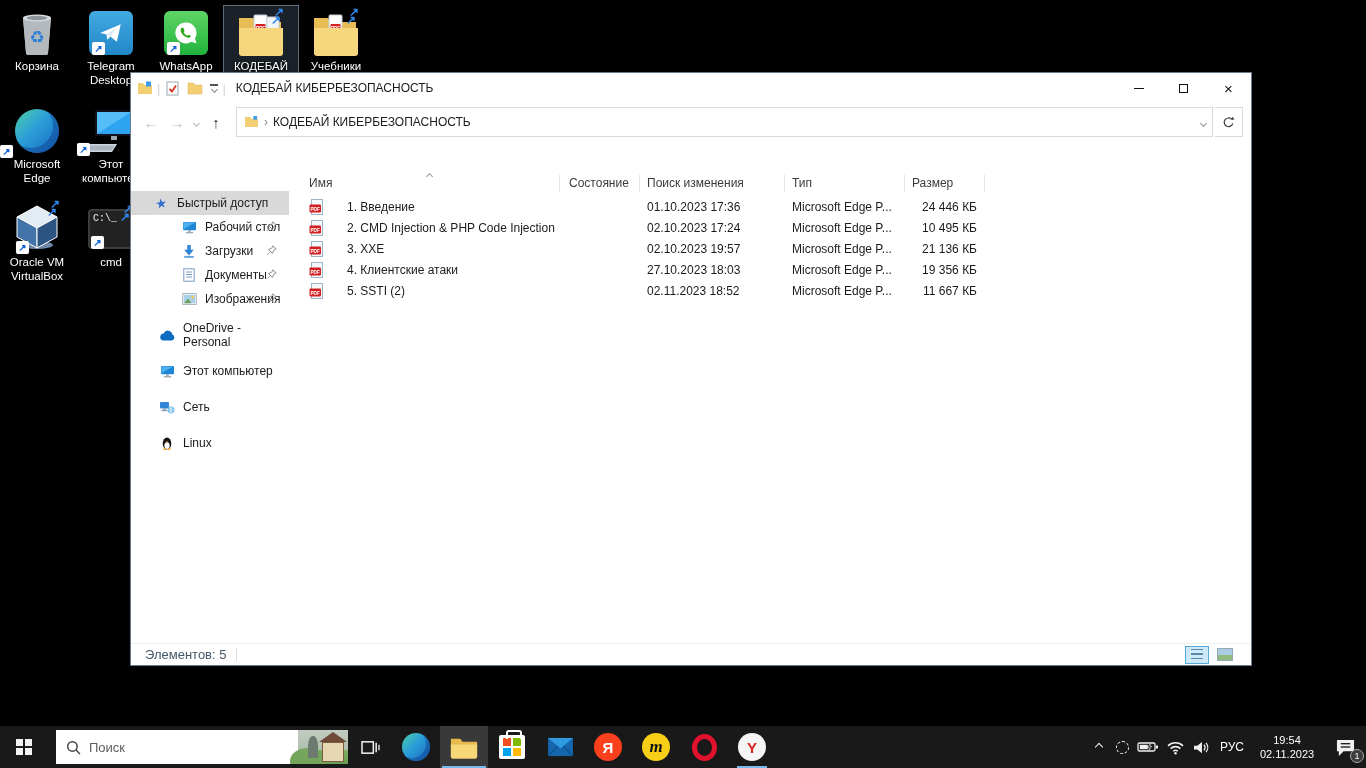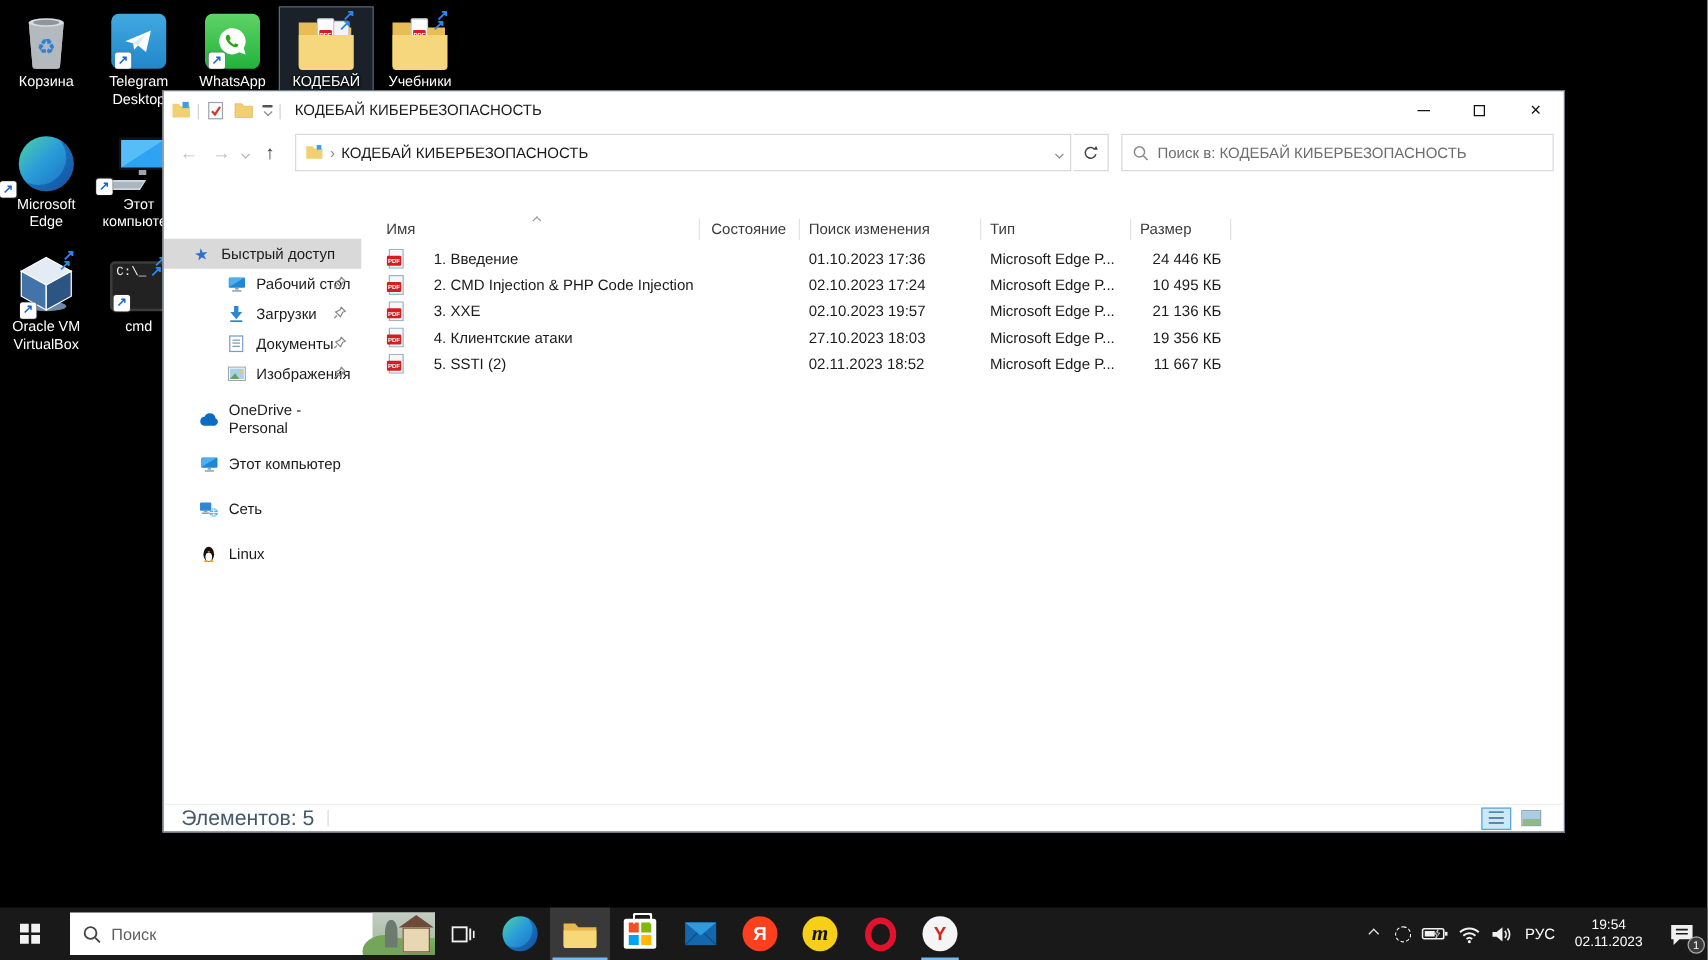--- a/index.html
+++ b/index.html
@@ -75,21 +75,21 @@
   .lh-sep { position:absolute; top:4px; width:1px; height:17px; background:#e3e3e3; }
   .sortchev { position:absolute; left:138px; top:-3px; }
   .lrow { position:relative; height:21px; }
   .lrow .fico { position:absolute; left:20px; top:2px; }
   .lrow .fname { position:absolute; left:58px; top:3px; white-space:nowrap; }
   .lrow .fmod  { position:absolute; left:358px; top:3px; }
   .lrow .ftype { position:absolute; left:503px; top:3px; }
   .lrow .fsize { position:absolute; left:600px; top:3px; width:88px; text-align:right; }
 
   .statusbar { position:absolute; bottom:0; left:0; right:0; height:22px; display:flex; align-items:center;
-               padding:0 14px; font-size:17px; color:#45586b; border-top:1px solid #f0f0f0; }
+               padding:0 14px; font-size:13px; color:#45586b; border-top:1px solid #f0f0f0; }
   .st-sep { width:1px; height:13px; background:#dcdcdc; margin-left:10px; }
   .viewbtns { margin-left:auto; display:flex; gap:4px; align-items:center; }
   .vb { width:24px; height:18px; display:flex; align-items:center; justify-content:center; }
   .vb.active { background:#cde8f6; border:1px solid #56a8dc; }
   .vb-lines { width:12px; height:11px; background:repeating-linear-gradient(to bottom,#5b87ab 0 1.5px, transparent 1.5px 4.4px); }
   .vb-thumb { width:16px; height:13px; border:1px solid #93a7b8; background:linear-gradient(180deg,#aacde4 55%,#8fbb7f 55%); }
 
   .chev { display:inline-block; width:6px; height:6px; border-right:1.4px solid #666; border-bottom:1.4px solid #666; }
   .chev.down { transform:rotate(45deg); }
   .chev.up { transform:rotate(-135deg); }
@@ -329,27 +329,20 @@
       <span style="color:#8a8a8a">›</span>
       <span>КОДЕБАЙ КИБЕРБЕЗОПАСНОСТЬ</span>
       <span class="addr-chev"><span class="chev down sm" style="border-color:#8f8f8f"></span></span>
     </div>
     <div class="refreshbox">
       <svg width="13" height="13" viewBox="0 0 16 16">
           <path d="M13.2 9 a5.3 5.3 0 1 1 -1.5 -5.1" stroke="#444" stroke-width="1.5" fill="none"></path>
           <polygon points="10.6,4.6 15.2,4.6 13.4,0.9" fill="#444"></polygon>
         </svg>
     </div>
-    <div class="searchbox">
-      <svg width="13" height="13" viewBox="0 0 14 14">
-          <circle cx="6" cy="6" r="4.4" stroke="#8a8a8a" stroke-width="1.3" fill="none"></circle>
-          <line x1="9.3" y1="9.3" x2="13" y2="13" stroke="#8a8a8a" stroke-width="1.3"></line>
-        </svg>
-      <input type="text" placeholder="Поиск в: КОДЕБАЙ КИБЕРБЕЗОПАСНОСТЬ" style="">
-    </div>
   </div>
 
   <div class="content">
     <div class="sidebar">
       <div class="side-item selected">
         <span class="icon16" style="color:#2f6fce;font-size:13px;transform:rotate(-8deg)">★</span>
         <span>Быстрый доступ</span>
       </div>
       <div class="side-item child">
         <span class="icon16">

